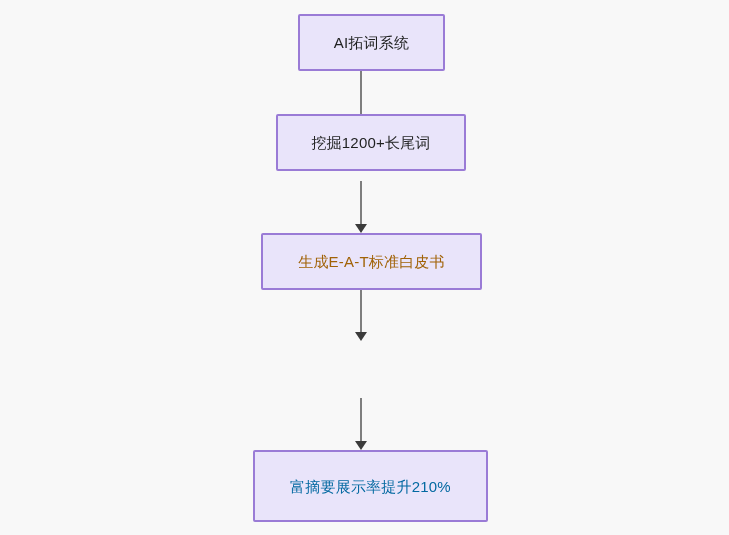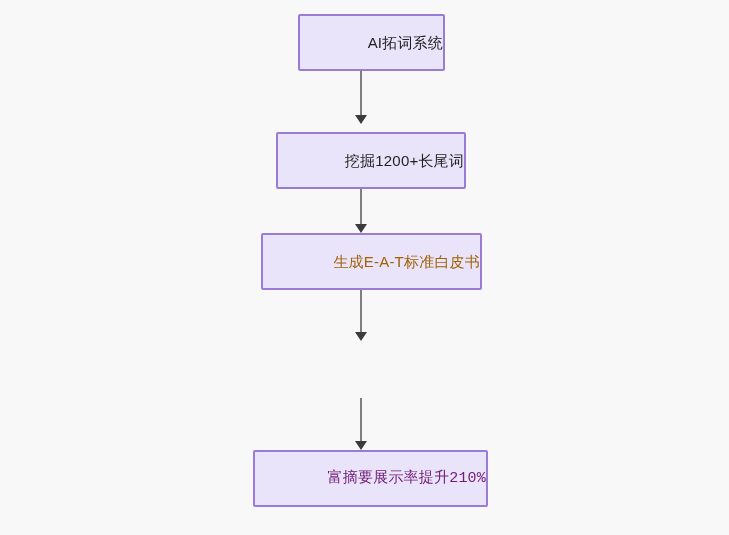--- a/index.html
+++ b/index.html
@@ -19,21 +19,21 @@
     height: 535px;
   }
   .node {
     position: absolute;
     box-sizing: border-box;
     background: #e9e4fa;
     border: 2px solid #9a7bd6;
     border-radius: 2px;
     display: flex;
     align-items: center;
-    justify-content: flex-end;
+    justify-content: center;
     color: #1f2020;
     font-size: 15px;
     line-height: 1;
     letter-spacing: 0.2px;
     white-space: nowrap;
   }
   .node-label {
     display: block;
     transform: translateY(-0.5px);
   }
@@ -77,23 +77,23 @@
     <div class="edge-head" style="top: 42px; border-top-color: rgb(59, 59, 59);"></div>
   </div>
   <div class="edge" style="left: 351px; top: 398px; height: 52px;">
     <div class="edge-line" style="height: 44px; background: rgb(126, 126, 126);"></div>
     <div class="edge-head" style="top: 43px; border-top-color: rgb(59, 59, 59);"></div>
   </div>
 
   <div class="node" style="left: 298px; top: 14px; width: 147px; height: 57px; background: rgb(233, 228, 250); border-color: rgb(154, 123, 214); color: rgb(31, 32, 32);">
     <span class="node-label">AI拓词系统</span>
   </div>
-  <div class="node" style="left: 276px; top: 132px; width: 190px; height: 57px; background: rgb(233, 228, 250); border-color: rgb(154, 123, 214); color: rgb(31, 32, 32);">
+  <div class="node" style="left: 276px; top: 114px; width: 190px; height: 57px; background: rgb(233, 228, 250); border-color: rgb(154, 123, 214); color: rgb(31, 32, 32);">
     <span class="node-label">挖掘1200+长尾词</span>
   </div>
   <div class="node" style="left: 261px; top: 233px; width: 221px; height: 57px; background: rgb(233, 228, 250); border-color: rgb(154, 123, 214); color: #a16207;">
     <span class="node-label">生成E-A-T标准白皮书</span>
   </div>
-  <div class="node" style="left: 253px; top: 450px; width: 235px; height: 57px; background: rgb(233, 228, 250); border-color: rgb(154, 123, 214); color: #701a75; font-family: Liberation Mono, monospace;">
+  <div class="node" style="left: 253px; top: 450px; width: 235px; height: 72px; background: rgb(233, 228, 250); border-color: rgb(154, 123, 214); color: #0369a1;">
     <span class="node-label">富摘要展示率提升210%</span>
   </div>
 
 </div>
 
 </body></html>

